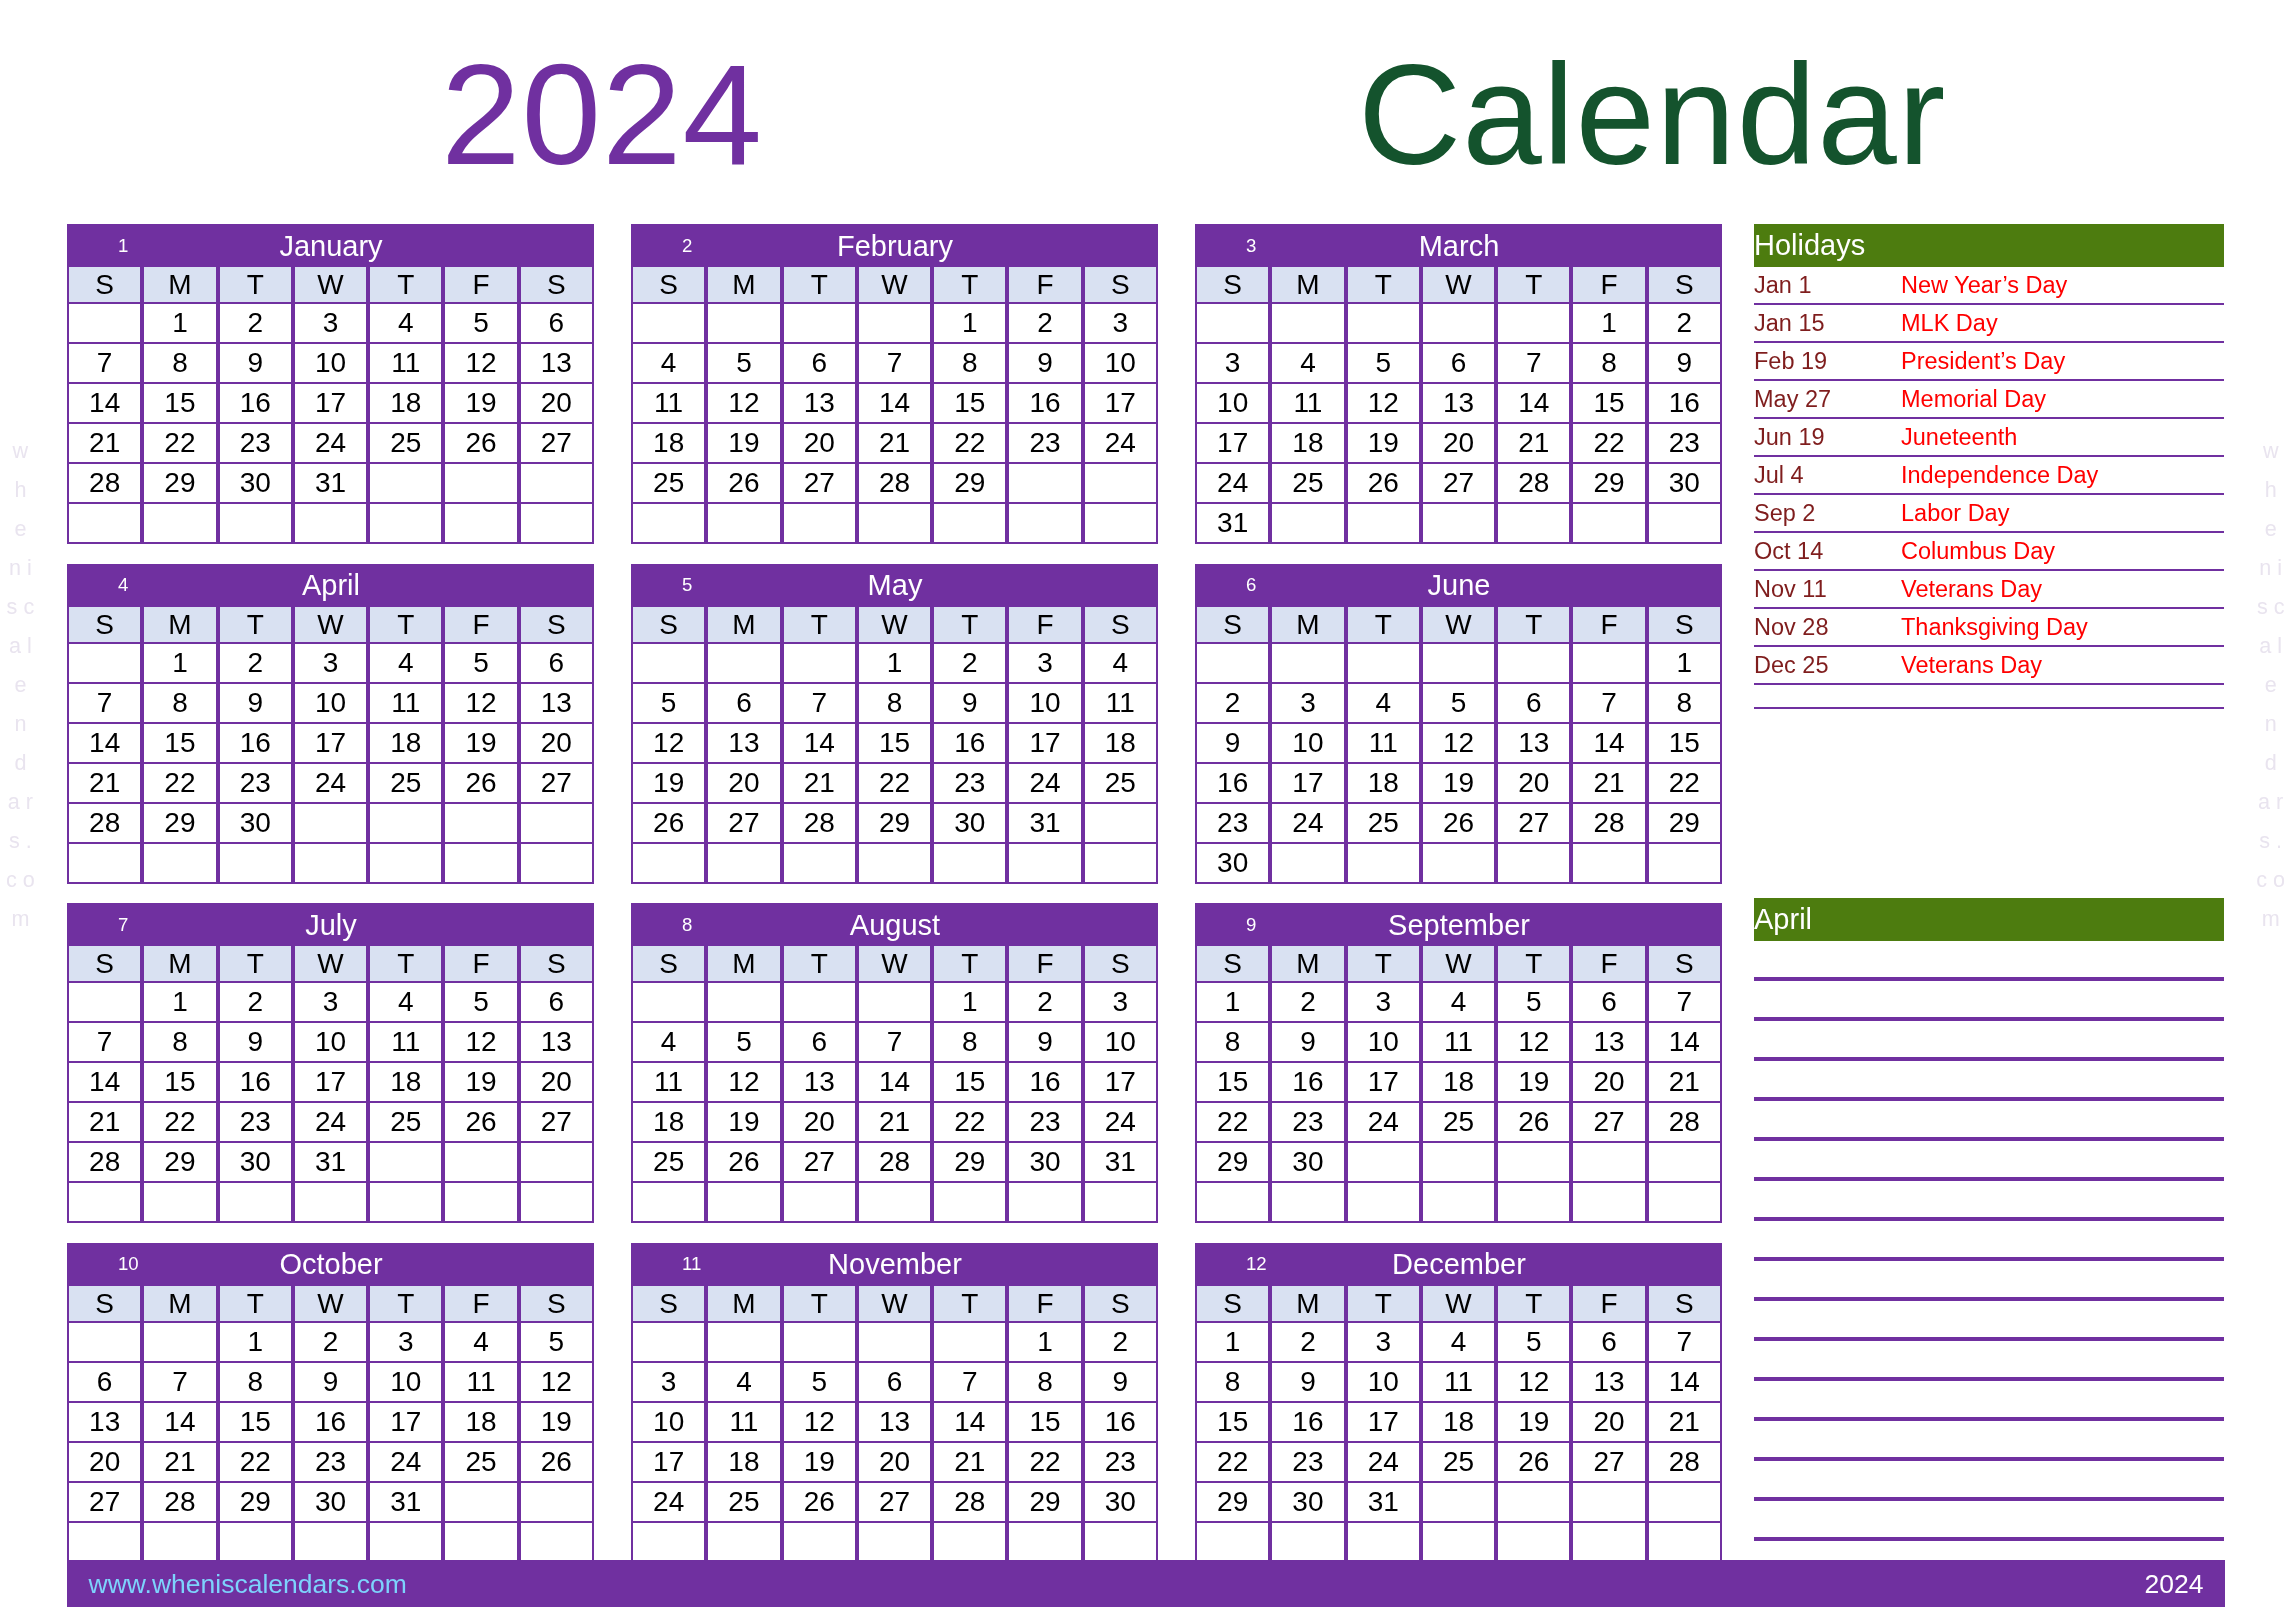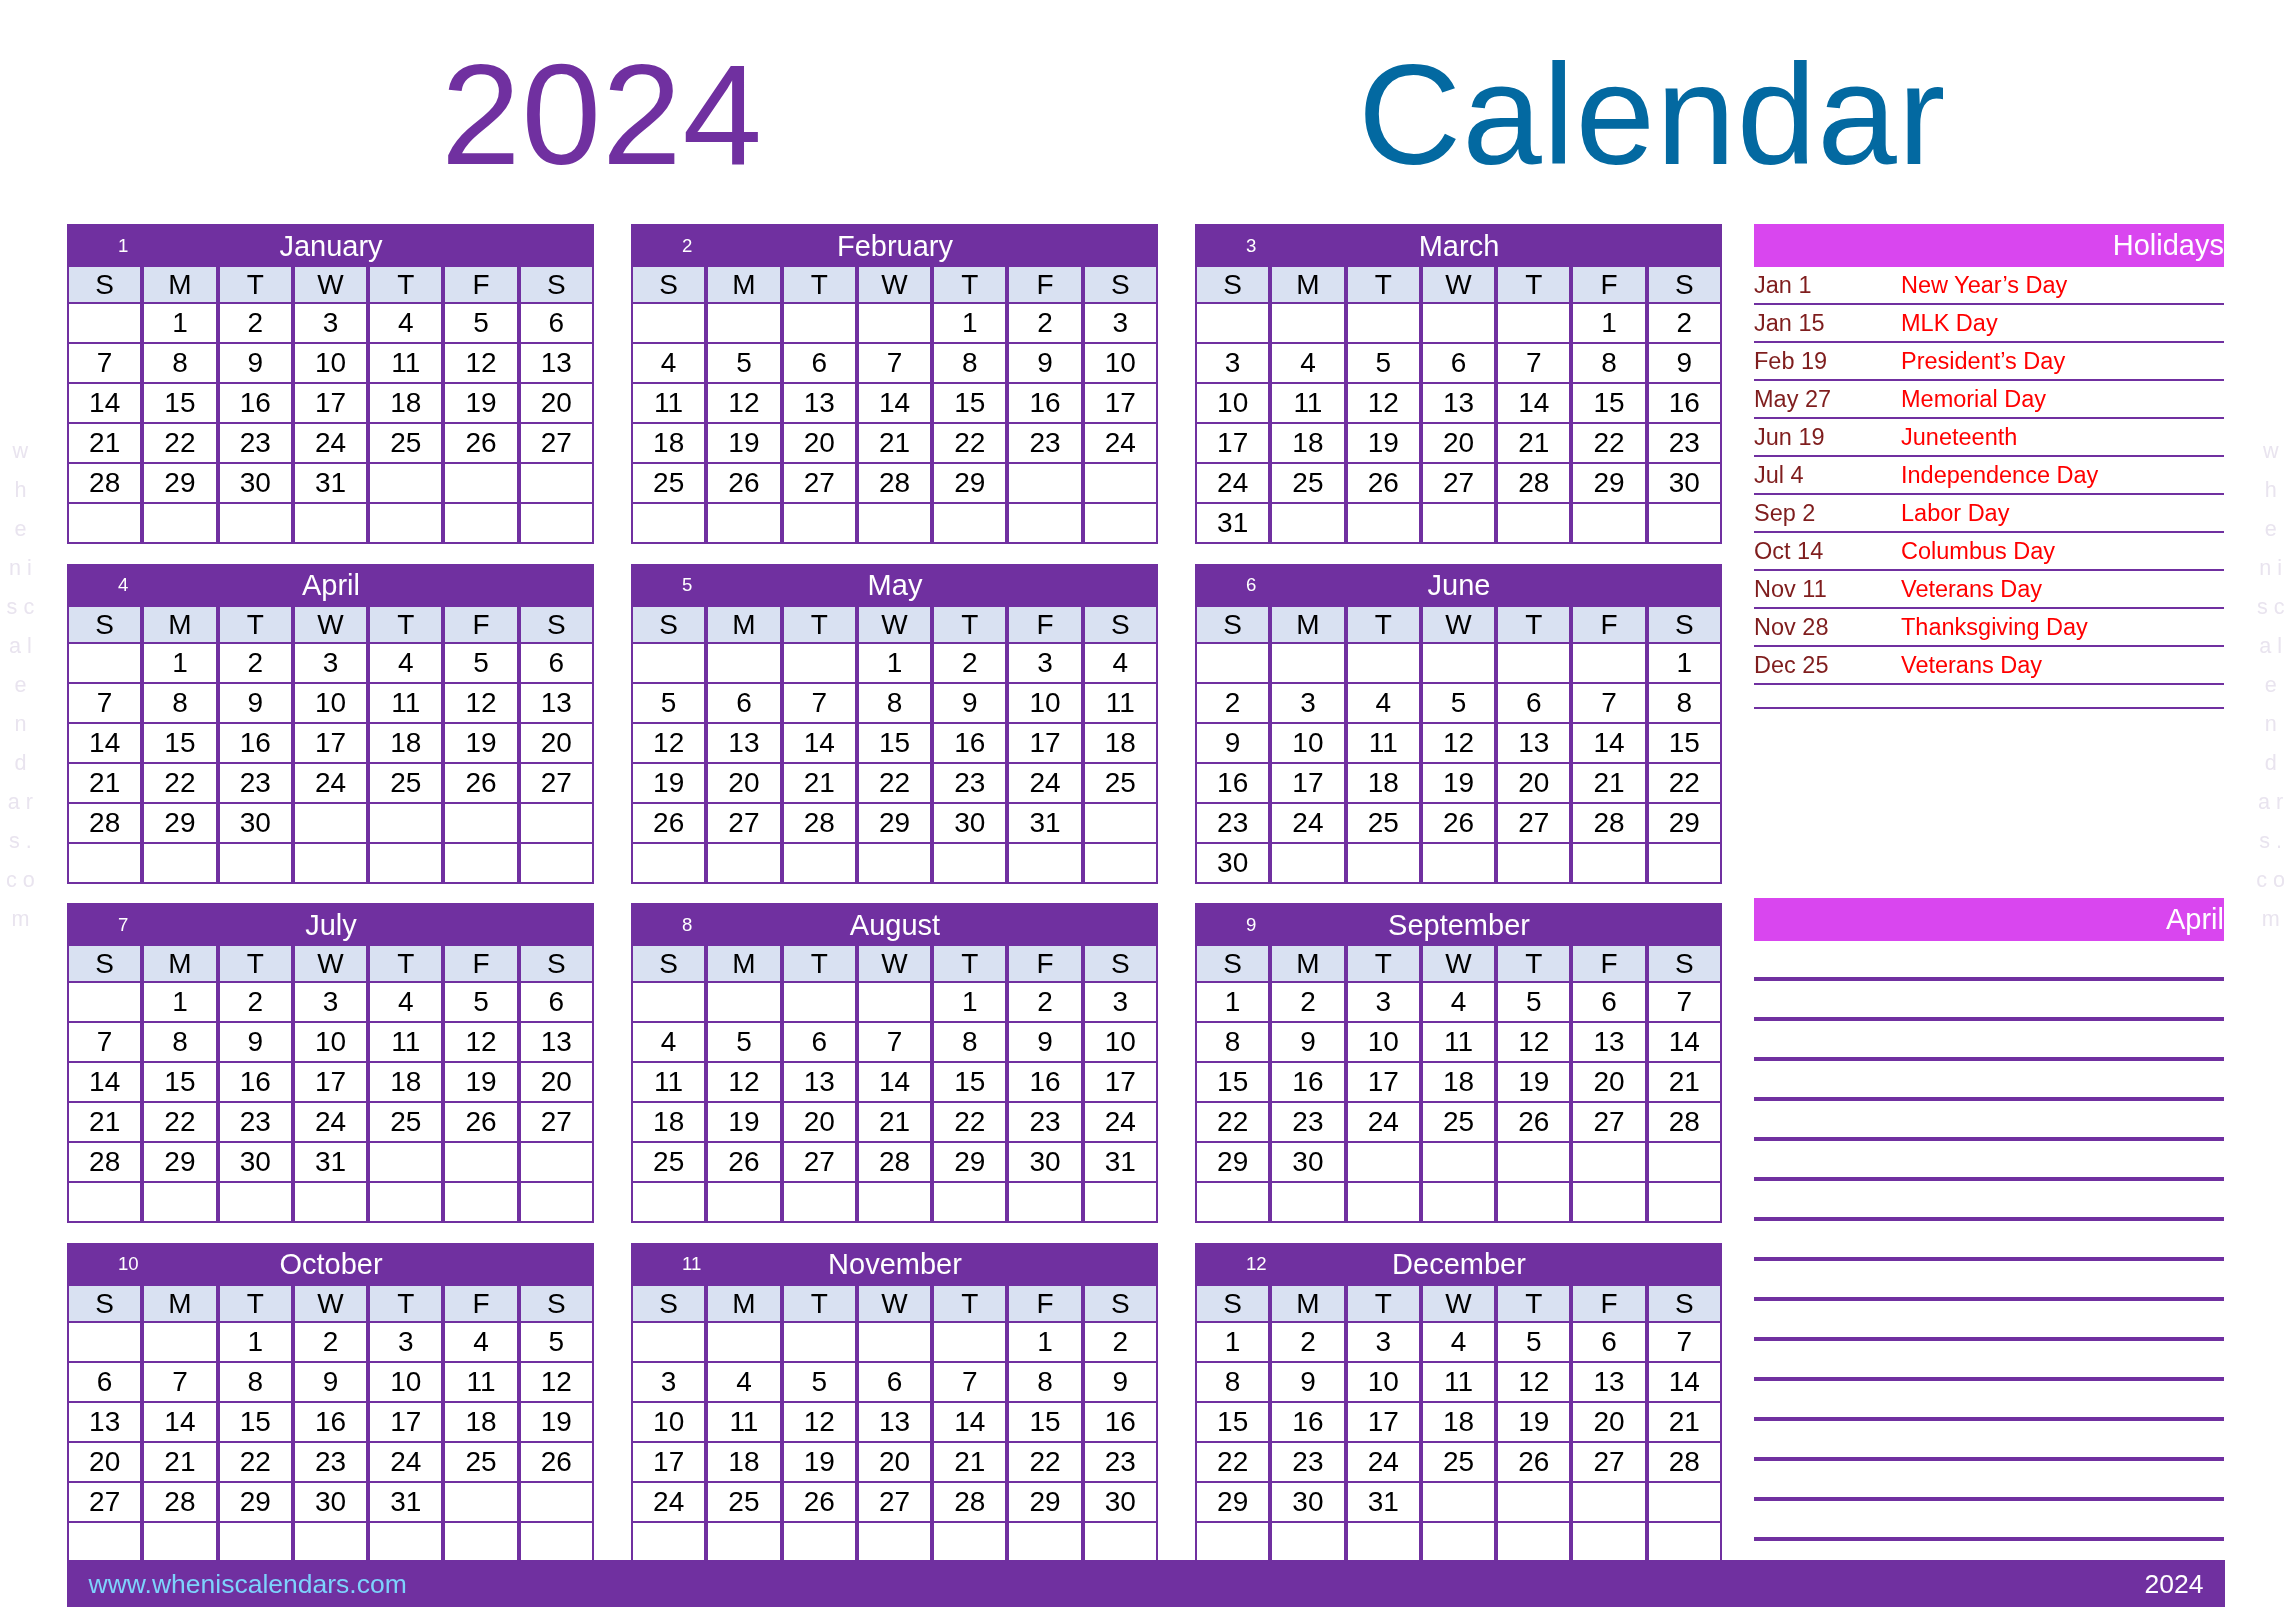--- a/index.html
+++ b/index.html
@@ -44,21 +44,21 @@
     color:#7030A0;
     font-weight:400;
     letter-spacing:1px;
     line-height:147px;
     font-family:"Liberation Sans", sans-serif;
   }
   .title-word{
     position:absolute;
     left:1358px;top:0;
     font-size:143px;
-    color:#0369a1;
+    color:#14532d;
     font-weight:400;
     letter-spacing:1px;
     line-height:147px;
     font-family:"Liberation Sans", sans-serif;
   }
 
   
   .months{
     position:absolute;
     left:67px;top:224px;
@@ -134,24 +134,24 @@
   
   .side{
     position:absolute;
     left:1754px;
     width:470px;
     z-index:2;
   }
   .side-hol{top:224px;}
   .side-notes{top:898px;}
   .panel-head{
-    background:#d946ef;
+    background:#4d7c0f;
     color:#ffffff;
     font-size:29px;
-    text-align:right;
+    text-align:left;
     height:43px;
     line-height:43px;
   }
   .hol-table{
     width:470px;
     border-collapse:collapse;
     table-layout:fixed;
   }
   .hol-table td{
     border-bottom:2.9px solid #7030A0;

